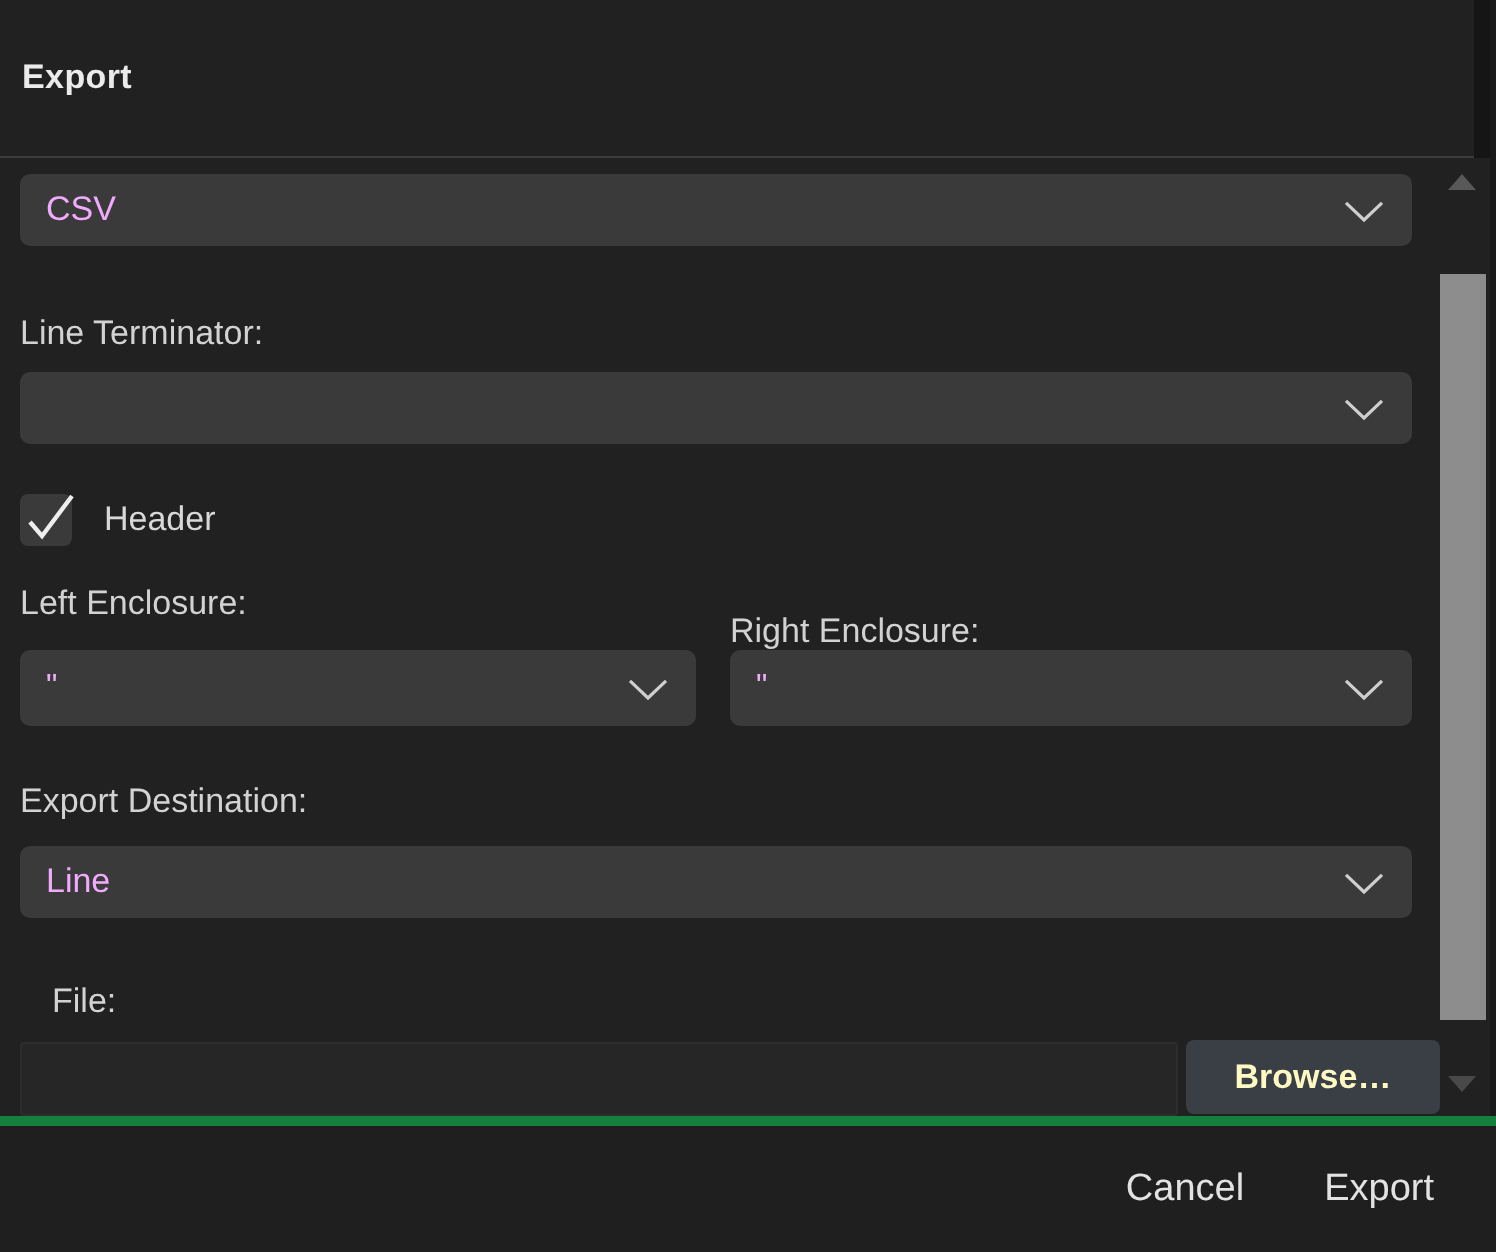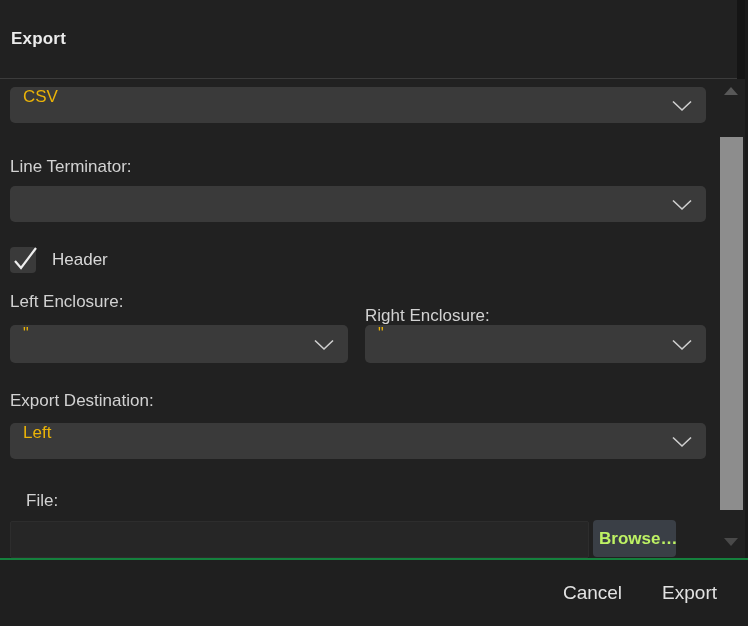--- a/index.html
+++ b/index.html
@@ -11,42 +11,42 @@
   .top-edge{position:absolute;top:0;left:0;right:0;height:4px;background:#1a1a1a;}
   .titlebar{position:absolute;top:0;left:0;right:0;height:79px;box-sizing:border-box;
     border-bottom:1px solid #3c3c3c;background:#212121;}
   .title{position:absolute;left:11px;top:29px;font-size:17px;font-weight:bold;color:#ebebeb;letter-spacing:.2px;}
   .corner-dark{position:absolute;top:0;right:0;width:11px;height:79px;background:#151515;}
   .right-edge{position:absolute;top:0;right:0;width:3px;height:626px;background:#1a1a1a;}
 
   .field-label{position:absolute;font-size:17px;line-height:21px;color:#d2d2d2;}
 
   .combo{position:absolute;box-sizing:border-box;background:#3a3a3a;border-radius:5px;
-    display:flex;align-items:flex-start;padding:0 34px 0 13px;font-size:17px;color:#eab308;cursor:default;}
+    display:flex;align-items:center;padding:0 34px 0 13px;font-size:17px;color:#f0abfc;cursor:default;}
   .combo .chevron{position:absolute;right:13px;top:50%;transform:translateY(-46%);line-height:0;}
 
   .checkbox{position:absolute;left:10px;top:247px;width:26px;height:26px;background:#3a3a3a;border-radius:4px;}
   .checkbox svg{position:absolute;left:1px;top:0;overflow:visible;}
   .checkbox-label{position:absolute;left:52px;top:250px;font-size:17px;color:#d8d8d8;}
 
   .file-input{position:absolute;left:10px;top:521px;width:579px;height:37px;box-sizing:border-box;
     background:#262626;border:1px solid #2d2d2d;border-radius:2px;color:#d9d9d9;
     font-size:16px;padding:0 10px;outline:none;font-family:"Liberation Sans", sans-serif;}
-  .browse-btn{position:absolute;left:593px;top:520px;width:83px;height:37px;
-    background:#3a3f46;border:none;border-radius:4px;color:#bef264;
+  .browse-btn{position:absolute;left:593px;top:520px;width:127px;height:37px;
+    background:#3a3f46;border:none;border-radius:4px;color:#fef9c3;
     font-size:17px;font-weight:600;font-family:"Liberation Sans", sans-serif;cursor:default;}
 
   .scroll-up{position:absolute;left:724px;top:87px;width:0;height:0;
     border-left:7px solid transparent;border-right:7px solid transparent;border-bottom:8px solid #585858;}
   .scroll-thumb{position:absolute;left:720px;top:137px;width:23px;height:373px;background:#8d8d8d;}
   .scroll-down{position:absolute;left:724px;top:538px;width:0;height:0;
     border-left:7px solid transparent;border-right:7px solid transparent;border-top:8px solid #494949;}
 
   .footer{position:absolute;left:0;top:558px;width:748px;height:68px;box-sizing:border-box;
-    border-top:2px solid #15803d;background:#1f1f1f;
+    border-top:5px solid #15803d;background:#1f1f1f;
     display:flex;align-items:center;justify-content:flex-end;gap:40px;padding-right:31px;}
   .footer-btn{background:transparent;border:none;color:#e2e2e2;font-size:19px;
     font-family:"Liberation Sans", sans-serif;padding:0;cursor:default;}
 </style>
 </head>
 <body>
 
 <div>
 
   <div class="top-edge"></div>
@@ -96,21 +96,21 @@
     <span>"</span>
     <span class="chevron">
       <svg width="22" height="12" viewBox="0 0 22 12">
           <path d="M2 2 L11 10.5 L20 2" fill="none" stroke="#cfcfcf" stroke-width="1.6"></path>
         </svg>
     </span>
   </div>
 
   <div class="field-label" style="left:10px;top:390px;">Export Destination:</div>
   <div class="combo" style="left:10px;top:423px;width:696px;height:36px;">
-    <span>Left</span>
+    <span>Line</span>
     <span class="chevron">
       <svg width="22" height="12" viewBox="0 0 22 12">
           <path d="M2 2 L11 10.5 L20 2" fill="none" stroke="#cfcfcf" stroke-width="1.6"></path>
         </svg>
     </span>
   </div>
 
   <div class="field-label" style="left:10px;top:490px;margin-left:16px;">File:</div>
   <input class="file-input" type="text" value="" style="">
   <button class="browse-btn">Browse…</button>

